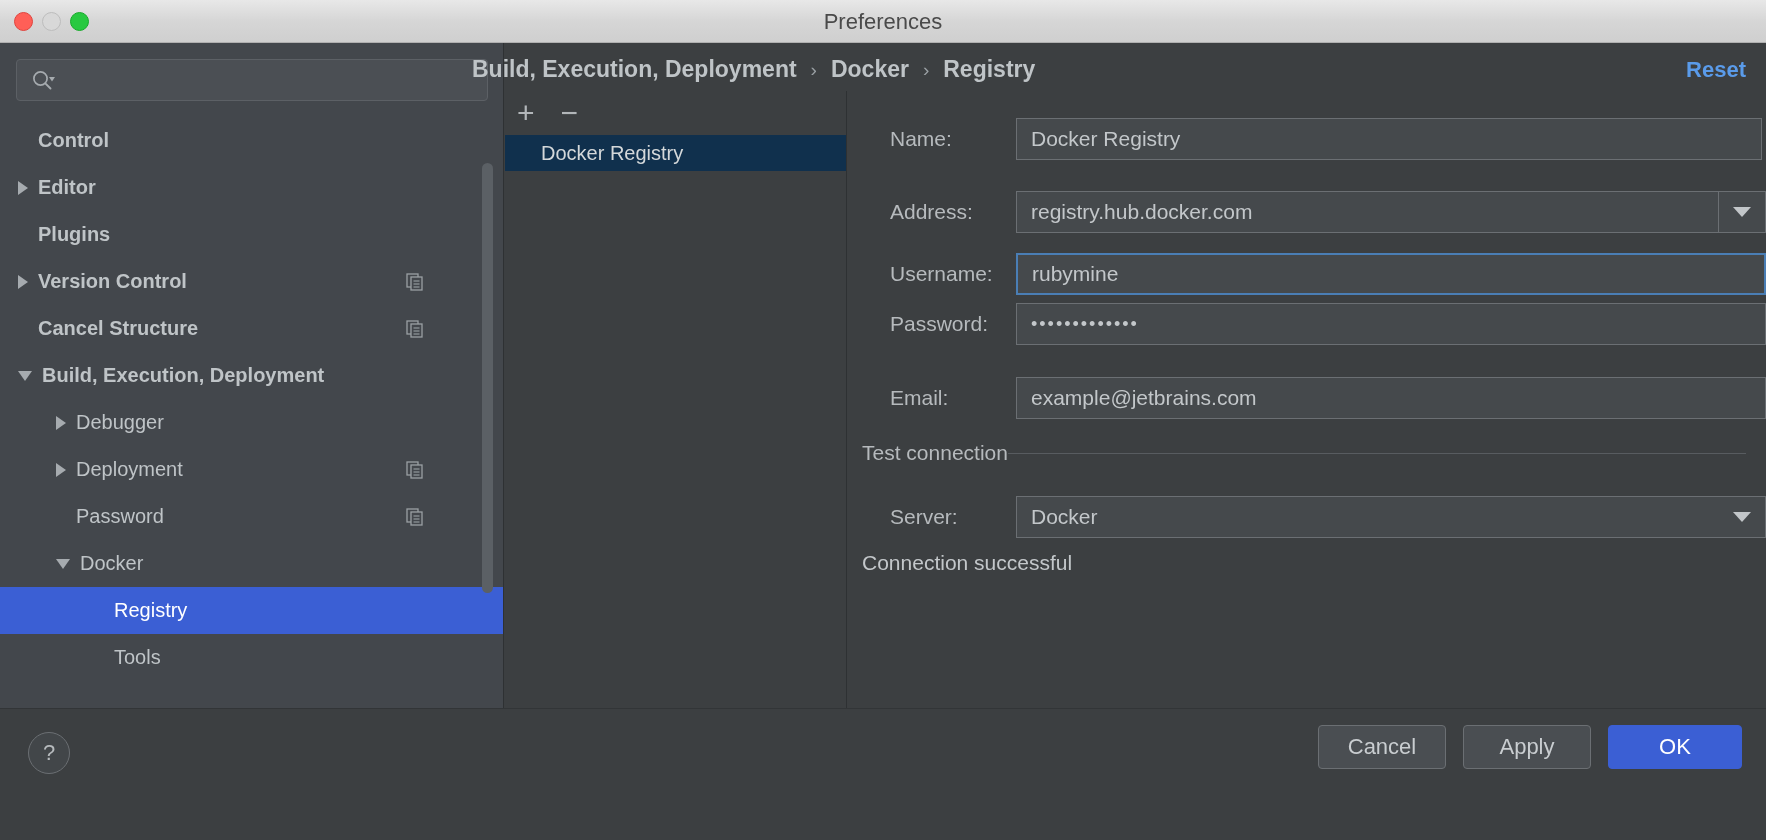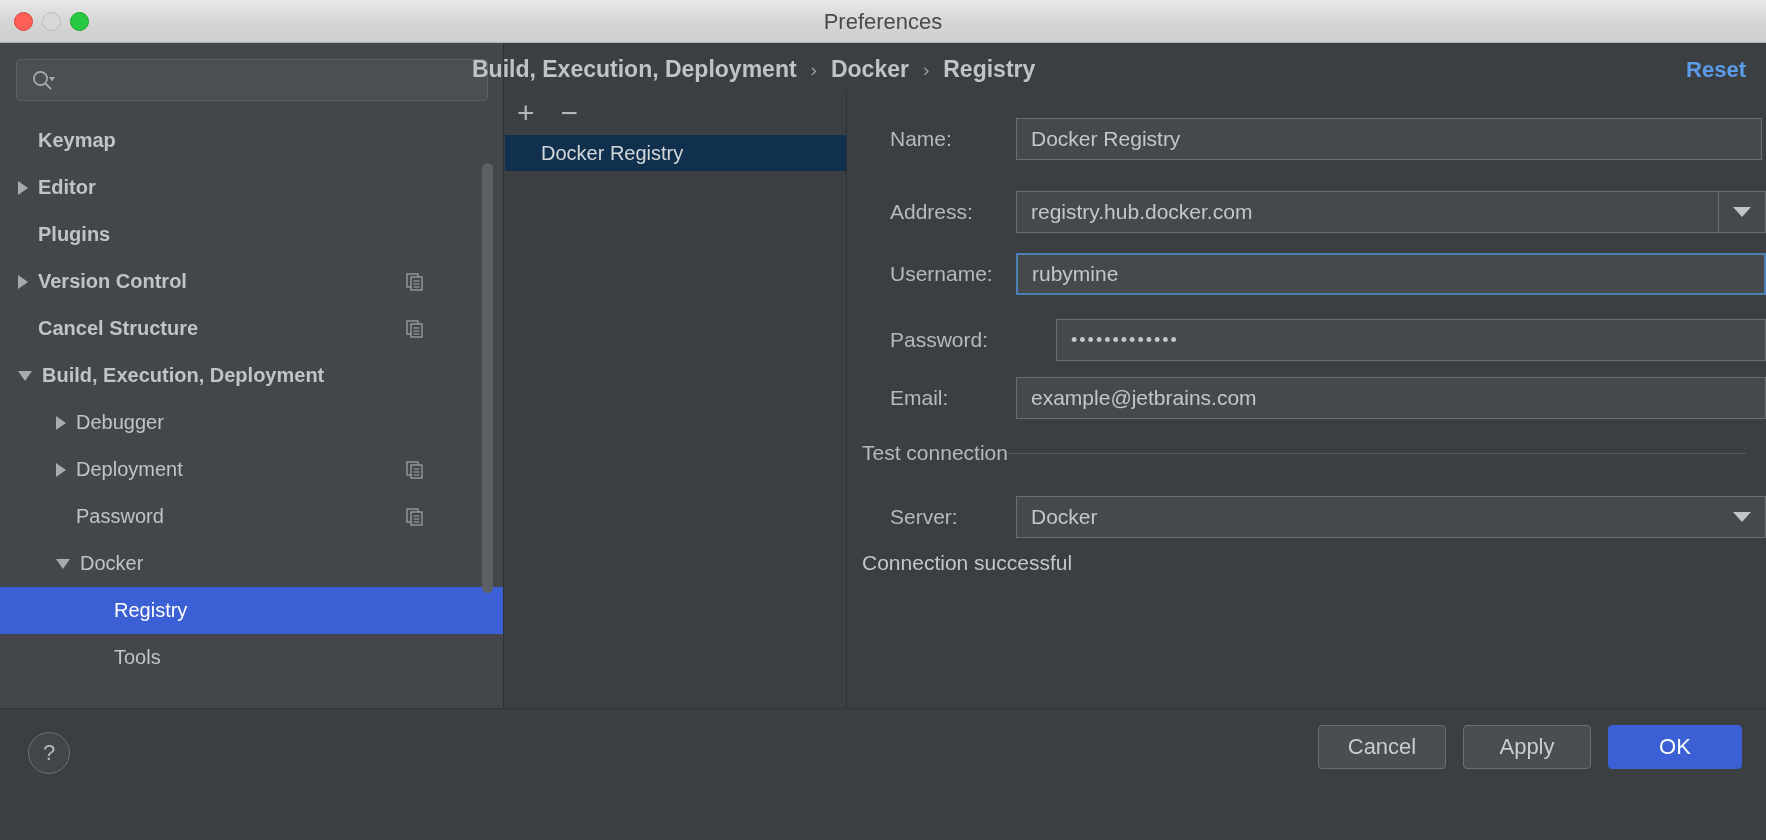--- a/index.html
+++ b/index.html
@@ -452,21 +452,21 @@
               <line x1="14.3" y1="14.3" x2="19.5" y2="19.5" stroke="#a6abaf" stroke-width="1.9" stroke-linecap="round"></line>
               <polygon points="18,8 24,8 21,12.5" fill="#a6abaf"></polygon>
             </svg>
           </span>
           <input class="search-input" type="text" value="" placeholder="" style="">
         </div>
       </div>
       <div class="tree" id="tree">
           <div class="tree-row bold" style="padding-left: 18px;">
             <span class="arrow none"></span>
-            <span class="tree-label">Keymap</span>
+            <span class="tree-label">Control</span>
           </div>
           <div class="tree-row bold" style="padding-left: 18px;">
             <span class="arrow right"></span>
             <span class="tree-label">Editor</span>
           </div>
           <div class="tree-row bold" style="padding-left: 18px;">
             <span class="arrow none"></span>
             <span class="tree-label">Plugins</span>
           </div>
           <div class="tree-row bold" style="padding-left: 18px;">
@@ -575,21 +575,21 @@
             <span class="caret"></span>
           </div>
         </div>
       </div>
 
       <div class="field-row" style="top:162px;">
         <div class="field-label">Username:</div>
         <div class="field-input focused" style="width:795px;">rubymine</div>
       </div>
 
-      <div class="field-row" style="top:228px;gap:40px;">
+      <div class="field-row" style="top:212px;">
         <div class="field-label">Password:</div>
         <div class="field-input" style="width:795px;">
           <span class="dots">•••••••••••••</span>
         </div>
       </div>
 
       <div class="field-row" style="top:286px;">
         <div class="field-label">Email:</div>
         <div class="field-input" style="width:795px;">example@jetbrains.com</div>
       </div>

